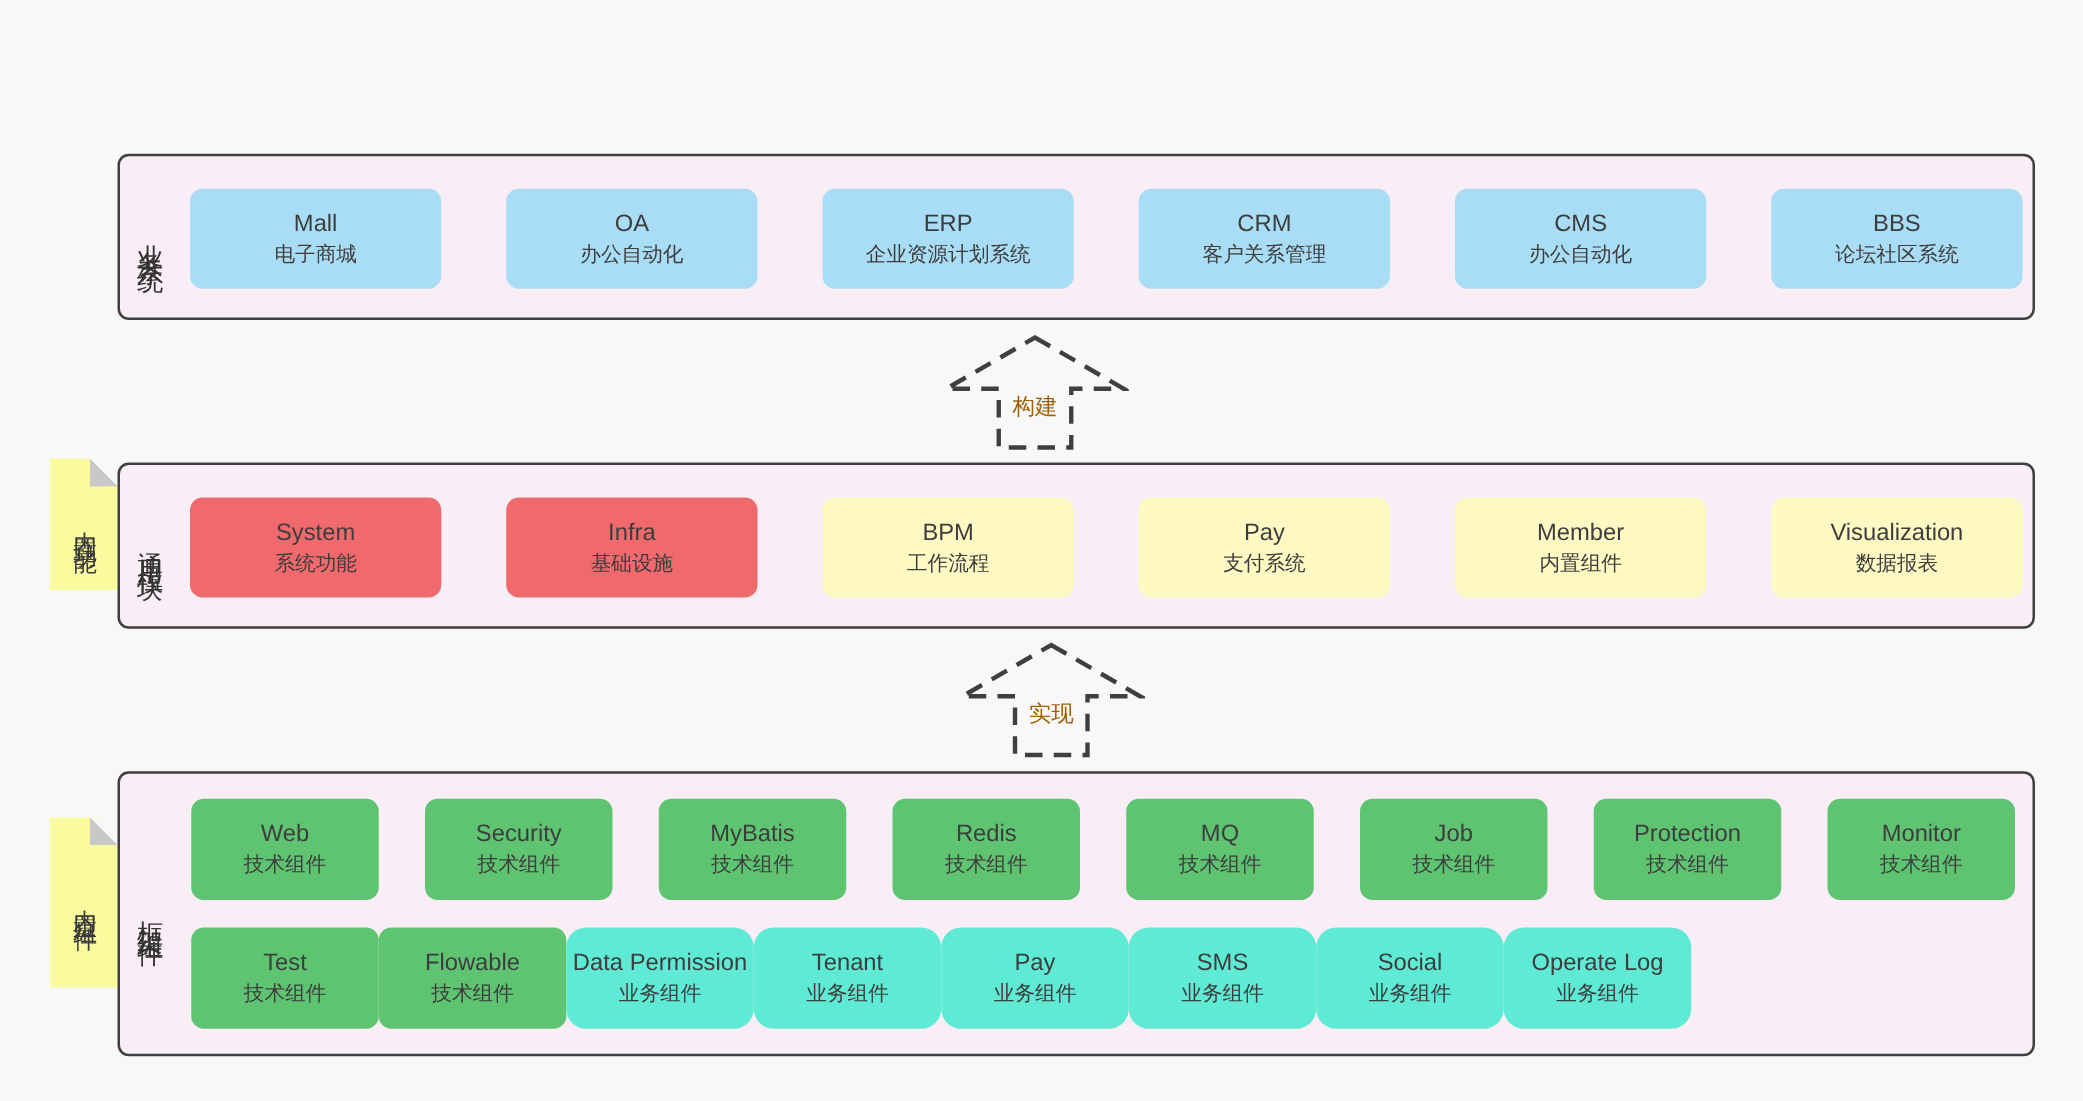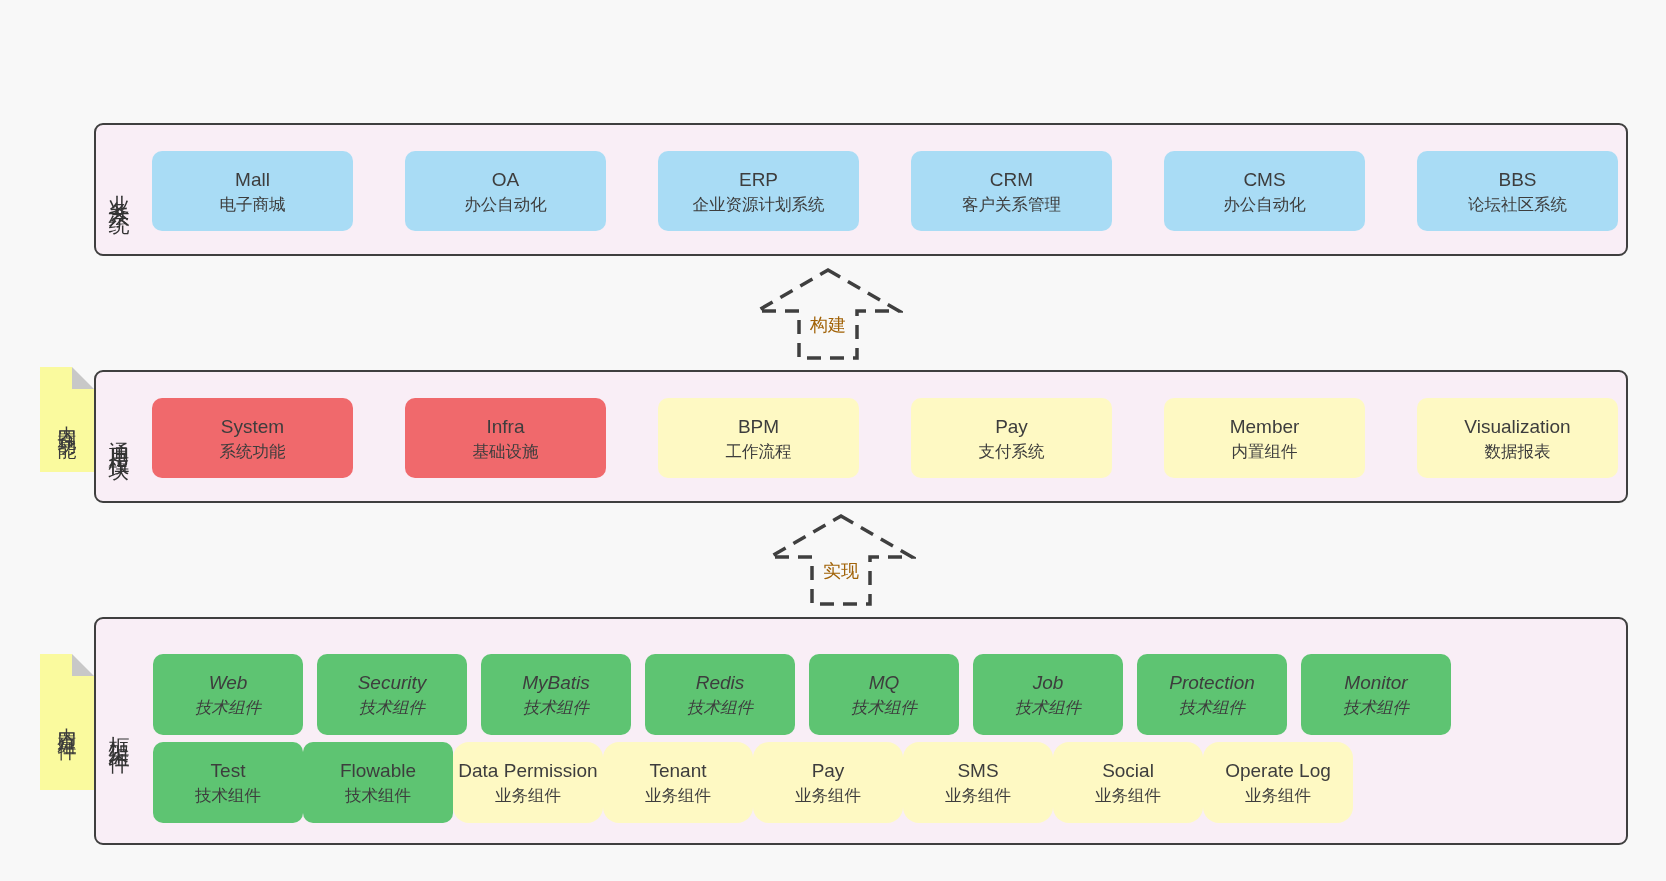--- a/index.html
+++ b/index.html
@@ -16,38 +16,38 @@
   #layer-components { top:617px; height:228px; }
 
   .v-label {
     position:absolute; left:9px; top:50%; transform:translateY(-50%);
     writing-mode:vertical-lr; text-orientation:upright;
     font-size:21px; letter-spacing:6px; color:#333; white-space:nowrap;
   }
 
   .row { position:absolute; display:flex; }
   .row-6  { left:56px; top:26px; gap:52px; }
-  .row-8a { left:57px; top:35px;  gap:14px;font-style:italic; }
+  .row-8a { left:57px; top:20px;  gap:37px; }
   .row-8b { left:57px; top:123px; }
 
   .box {
     border-radius:10px; box-sizing:border-box;
     display:flex; flex-direction:column; align-items:center; justify-content:center;
     text-align:center; padding:2px 4px;
   }
   .box.w200 { width:201px; height:80px; }
   .box.w150 { width:150px; height:81px; }
   .box .en { font-size:19px;   line-height:25px; }
   .box .cn { font-size:16.5px; line-height:24px; }
 
   .blue       { background:#a9dcf5; }
   .red        { background:#f0696c; }
   .pink       { background:#fef9c3; }
   .green      { background:#5ec472; }
-  .lightgreen { background:#fef9c3;border-radius:16px; }
+  .lightgreen { background:#5eead4;border-radius:16px; }
 
   
   .arrow { position:absolute; width:150px; height:96px; }
   #arrow-build     { left:753px; top:266px; }
   #arrow-implement { left:766px; top:512px; }
   .arrow svg { position:absolute; inset:0; }
   .arrow polygon {
     fill:none; stroke:#3f3f3f; stroke-width:3.5;
     stroke-dasharray:14 9; stroke-linejoin:miter;
   }

